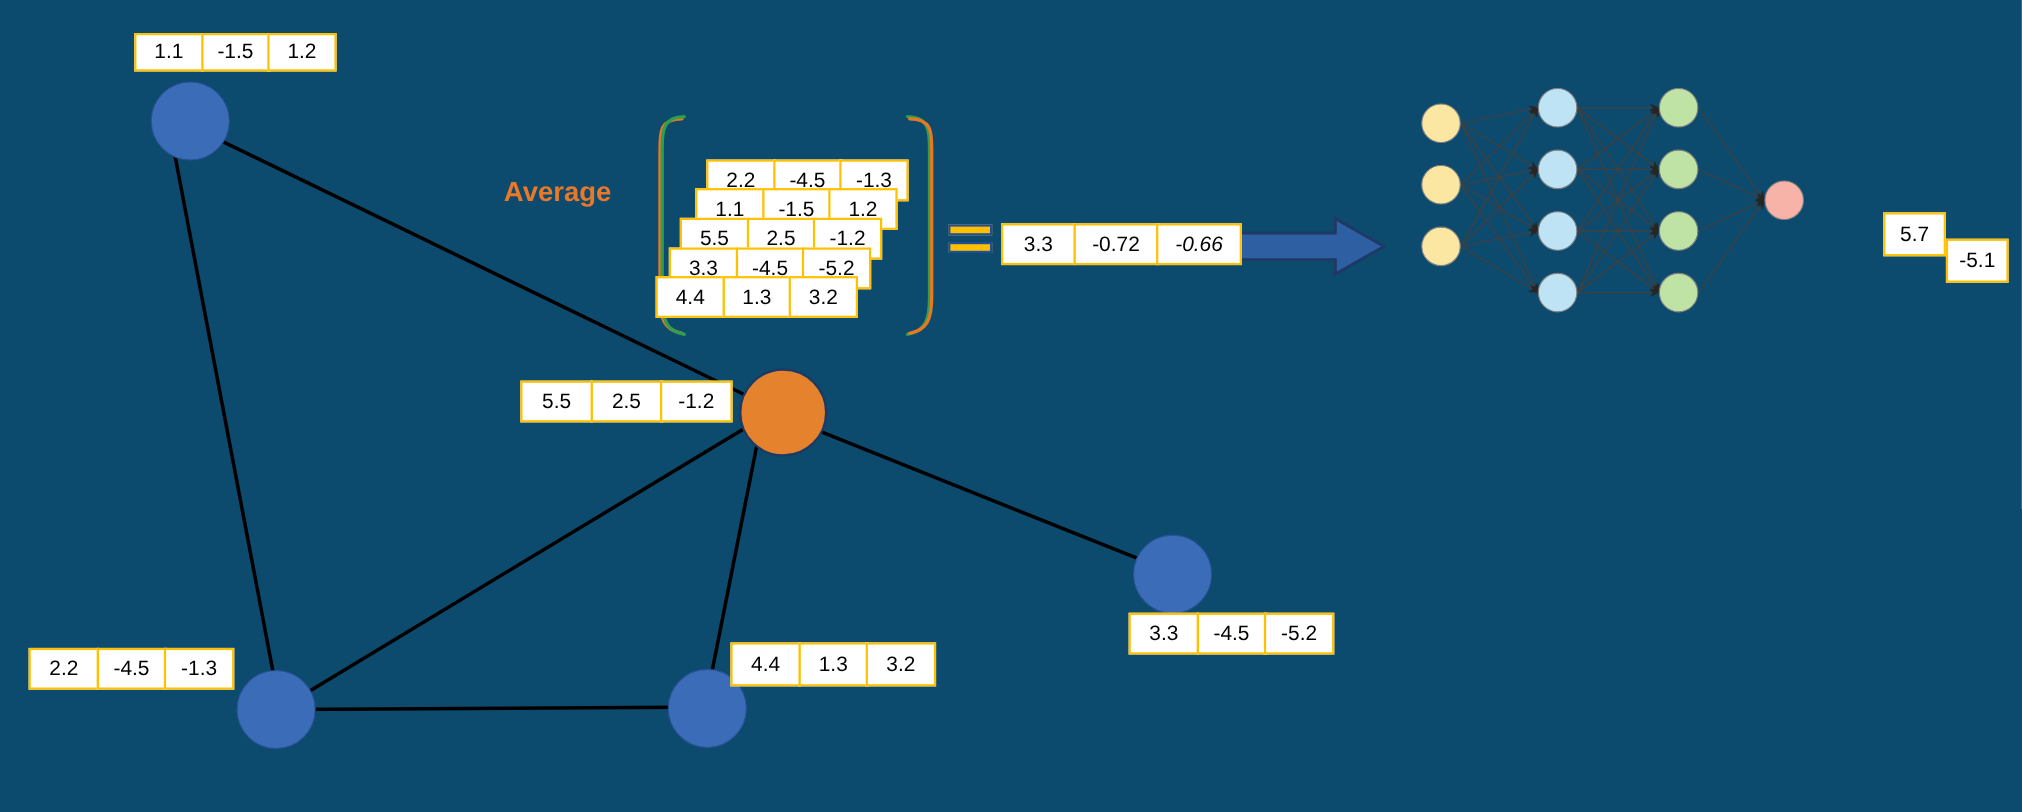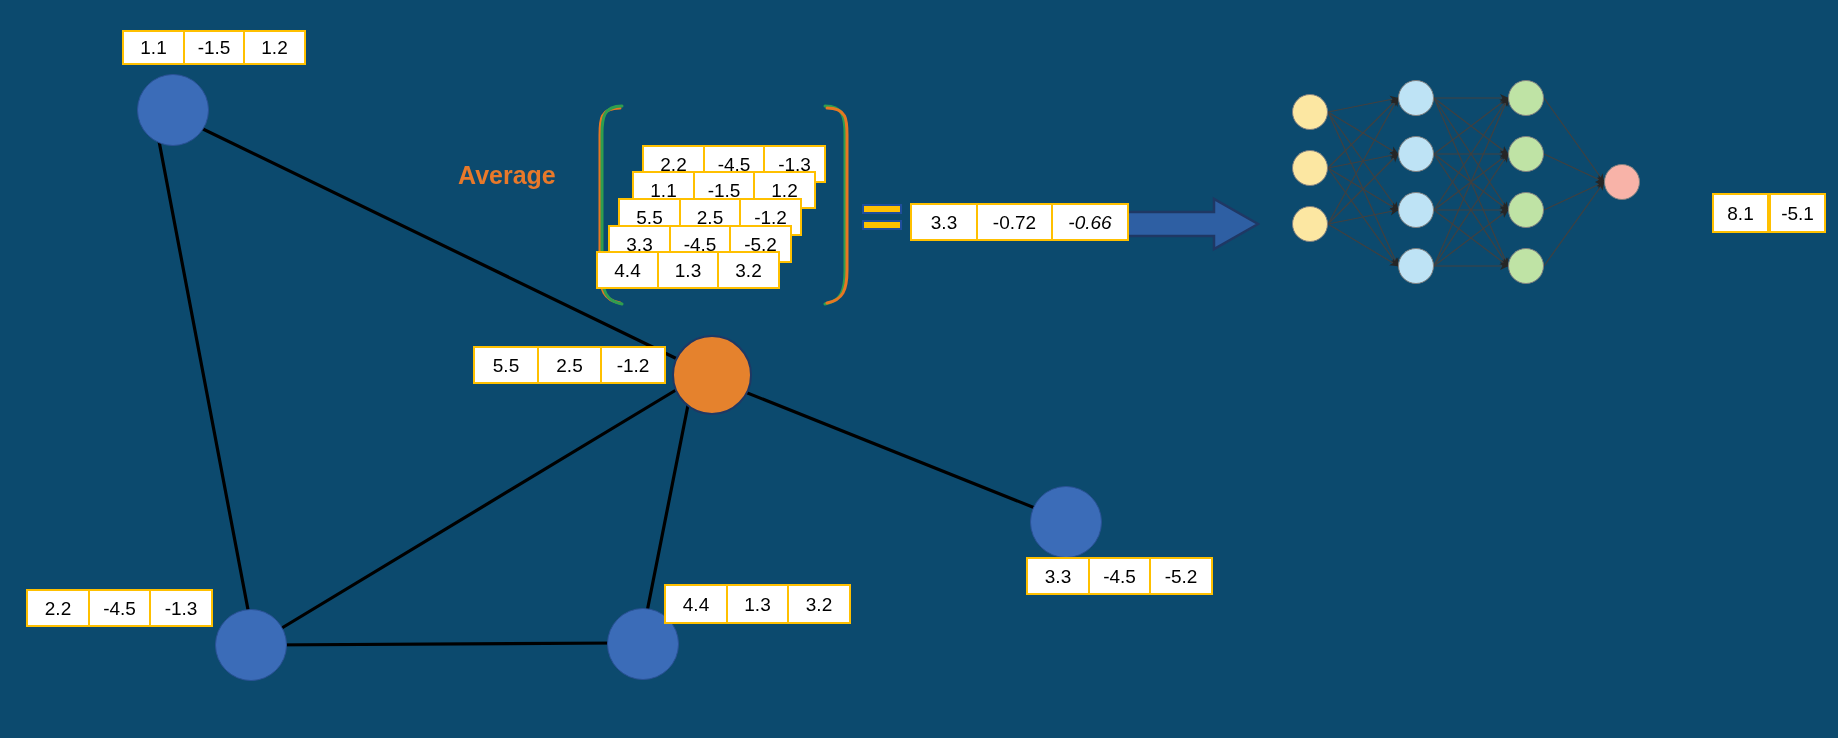--- a/index.html
+++ b/index.html
@@ -197,17 +197,17 @@
 
     <div class="nnode green" style="left:240px;top:-6px;width:36px;height:36px;"></div>
     <div class="nnode green" style="left:240px;top:50px;width:36px;height:36px;"></div>
     <div class="nnode green" style="left:240px;top:106px;width:36px;height:36px;"></div>
     <div class="nnode green" style="left:240px;top:162px;width:36px;height:36px;"></div>
 
     <div class="nnode pink" style="left:336px;top:78px;width:36px;height:36px;"></div>
   </div>
 
   <div class="vec" style="left:1712px;top:193px;">
-    <div class="cell" style="width:57px;height:40px;">8.1</div>
-    <div class="cell" style="width:57px;height:40px;margin-left:0px;">-5.1</div>
+    <div class="cell" style="width:57px;height:40px;">5.7</div>
+    <div class="cell" style="width:57px;height:40px;margin-left:0px;margin-top:24px;">-5.1</div>
   </div>
 
 </div>
 
 </body></html>

